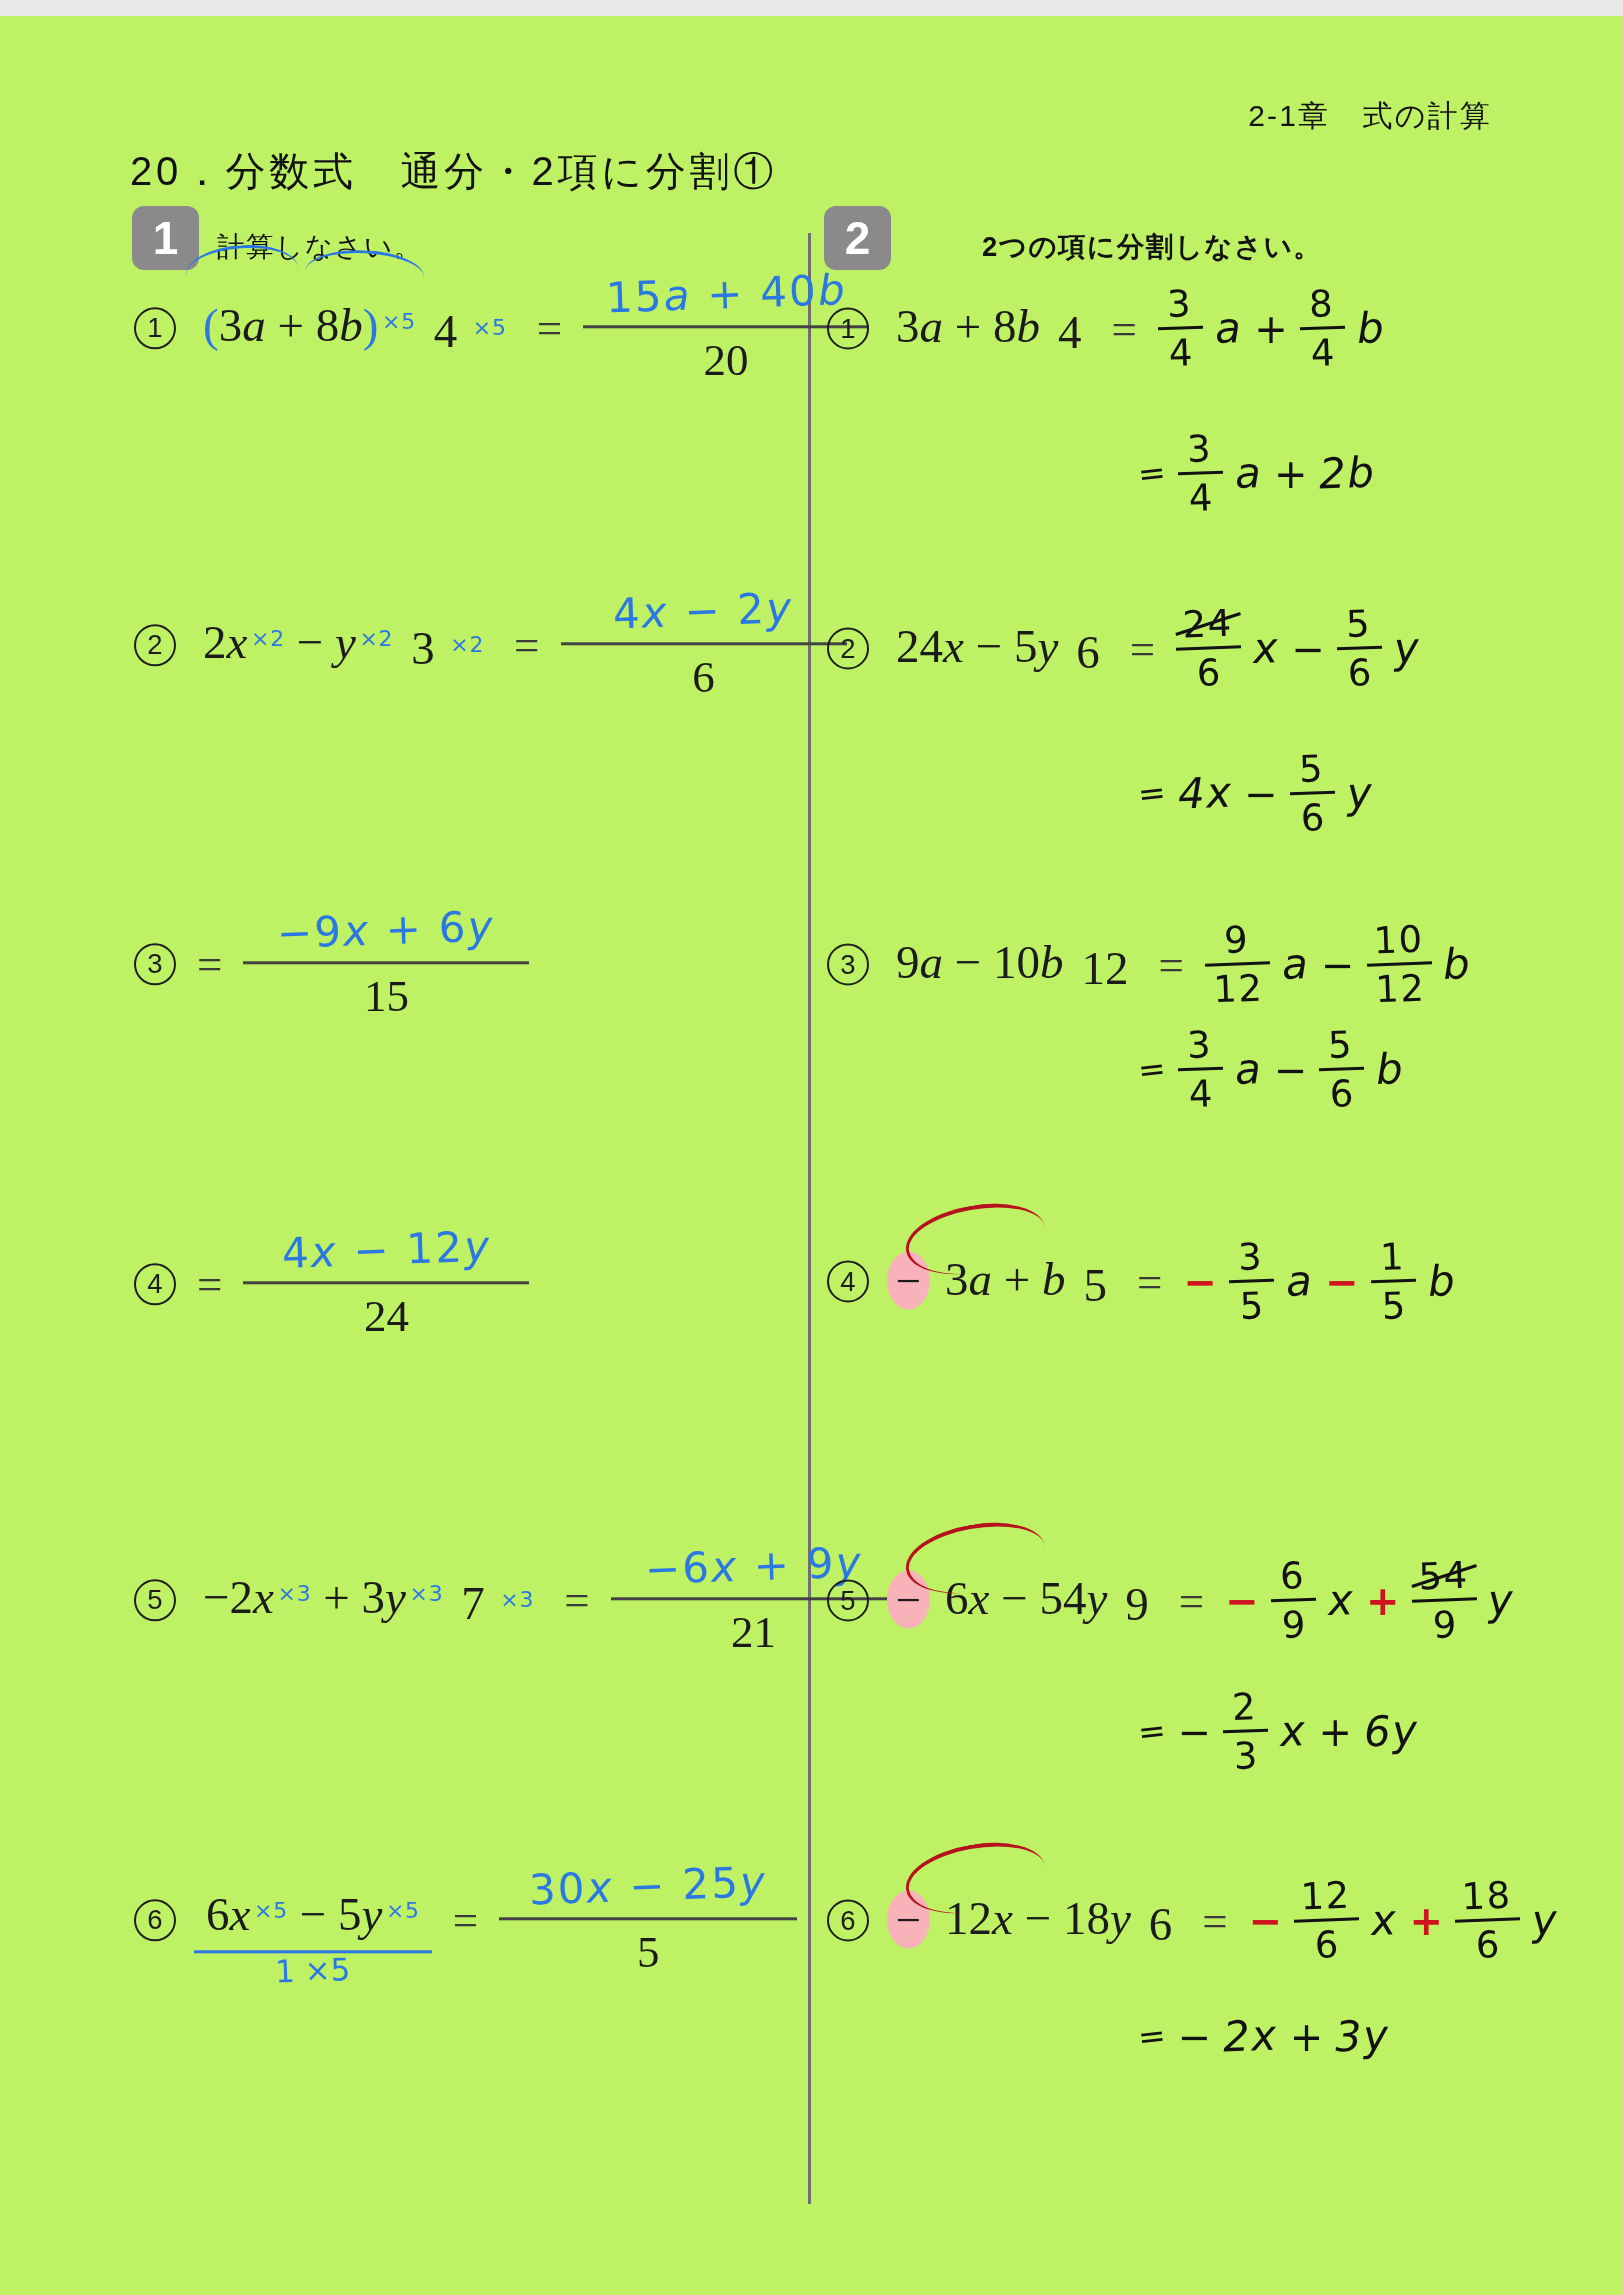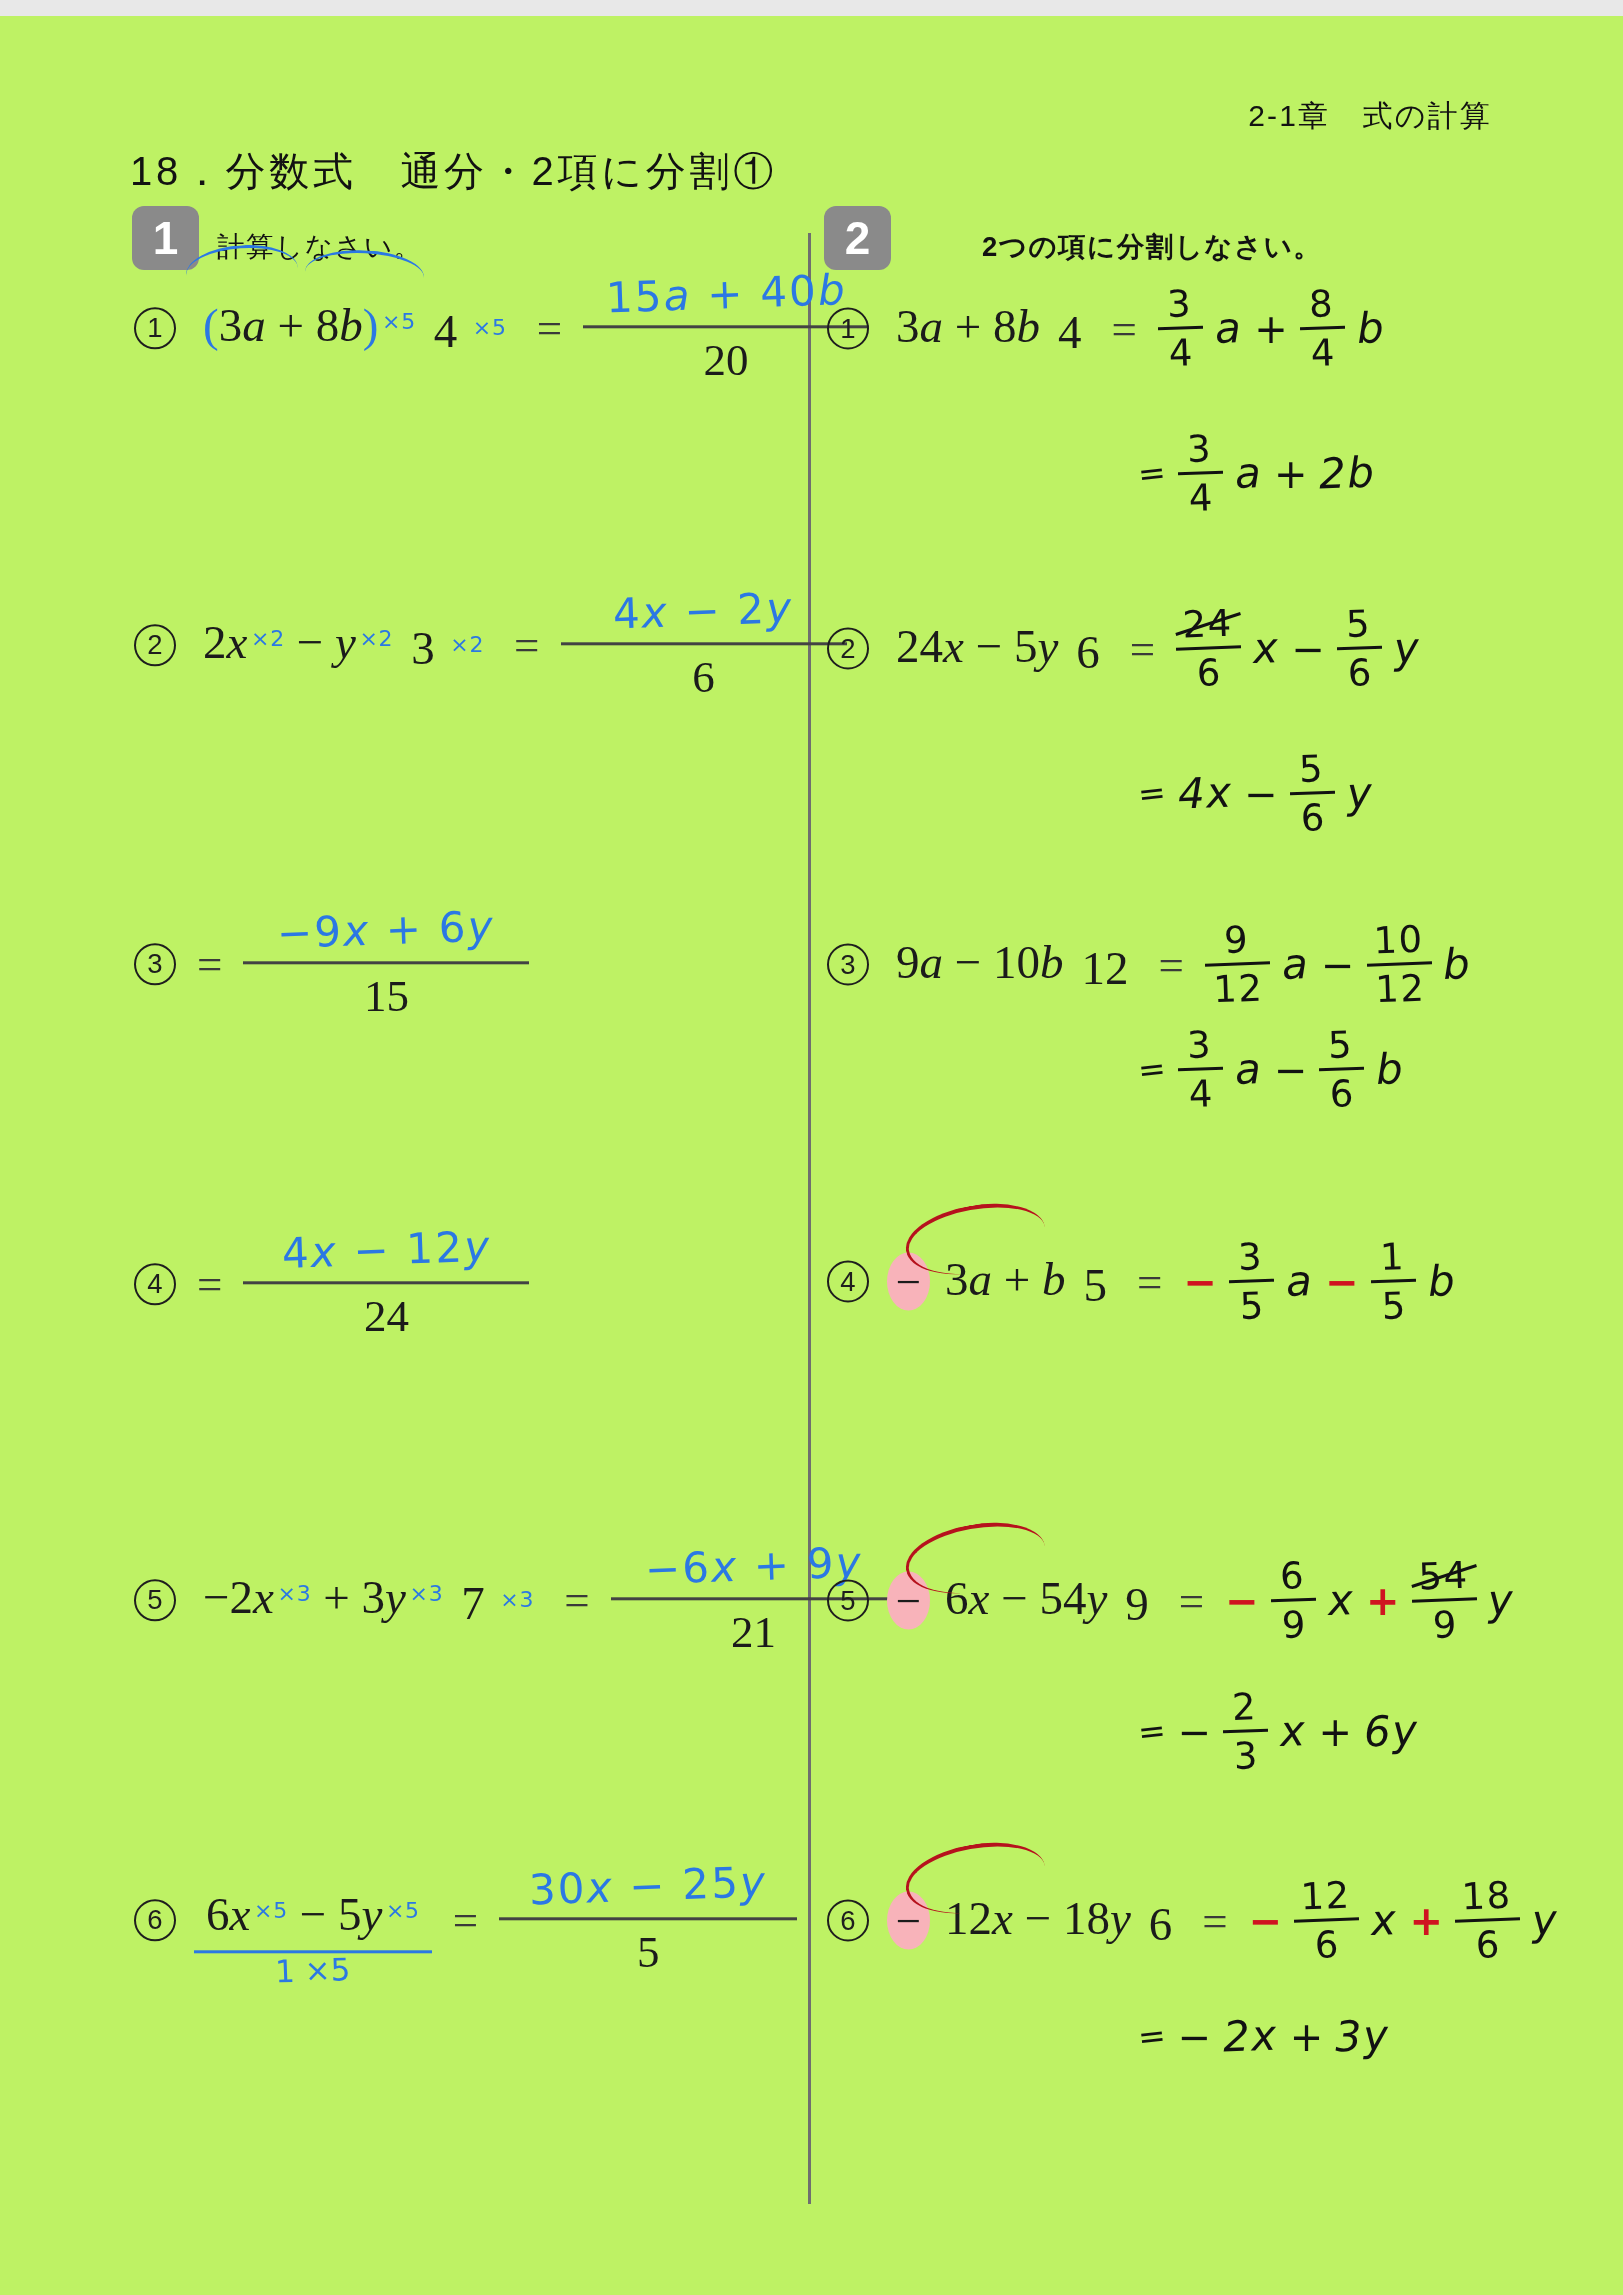--- a/index.html
+++ b/index.html
@@ -23,21 +23,21 @@
 
   .row { position:absolute; display:flex; align-items:center; gap:18px; transform:translateY(-50%); }
   .row.l2 { gap:13.4px; }
 
   .circle {
     width:42px; height:42px; border:2.2px solid #1e1e1e; border-radius:50%; flex:none;
     display:flex; align-items:center; justify-content:center;
     font-size:27.5px; color:#1e1e1e; font-family:"Liberation Sans", sans-serif;
   }
 
-  .pfwrap { position:relative; display:inline-flex; align-items:center; gap:9px; }
+  .pfwrap { position:relative; display:inline-flex; align-items:flex-start; gap:9px; }
 
   .pfrac { display:inline-flex; flex-direction:row; align-items:center;
     font-family:"Liberation Serif", serif; font-size:47px; color:#1b1b1b; }
   .pfrac .pnum { padding:0 9px 6px; white-space:nowrap; }
   .pfrac .pbar { align-self:stretch; border-top:3.7px solid #4a4a4a; }
   .pfrac .pden { padding:6px 9px 0; white-space:nowrap; }
   .pfrac i, .expr i { font-family:"Liberation Serif", serif; }
 
   .peq { font-family:"Liberation Serif", serif; font-size:45px; color:#3a3a3a; padding:0 3px; }
 
@@ -80,21 +80,21 @@
     transform:rotate(-10deg); }
   .arc-blue { position:absolute; border-top:3.7px solid var(--blue,#2b78e4); border-radius:50%; }
   .arc-blue.a1 { top:-24px; left:52px; width:112px; height:52px; transform:rotate(-4deg); }
   .arc-blue.a2 { top:-19.3px; left:171px; width:119px; height:48px; transform:rotate(3deg); }
 </style>
 </head>
 <body>
 
 <div class="page">
   <div class="chapter">2-1章　式の計算</div>
-  <div class="title">18．分数式　通分・2項に分割①</div>
+  <div class="title">20．分数式　通分・2項に分割①</div>
 
   <div class="badge b1">1</div>
   <div class="instruction i1">計算しなさい。</div>
 
   <div class="badge b2">2</div>
   <div class="instruction i2">2つの項に分割しなさい。</div>
 
   <div class="divider"></div>
 <div class="row" style="left: 134px; top: 312px;">
       <span class="circle">1</span>

